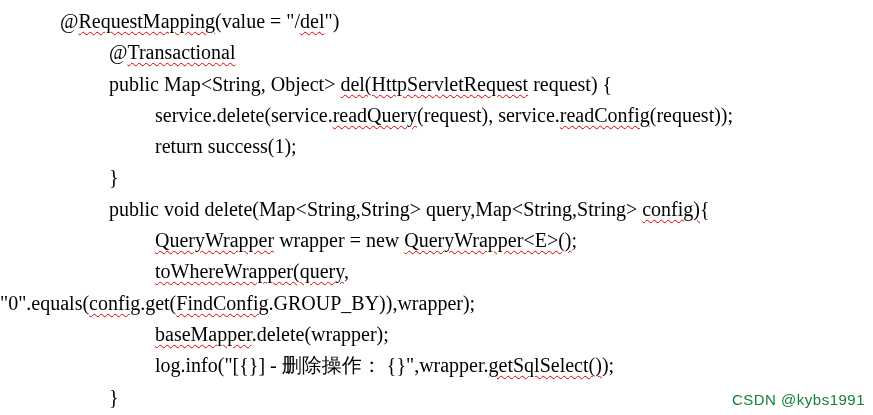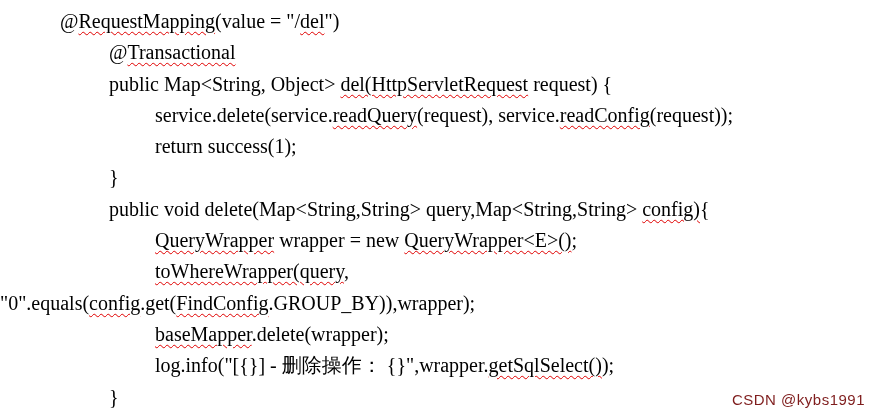--- a/index.html
+++ b/index.html
@@ -32,14 +32,14 @@
     font-family: "Liberation Sans", "DejaVu Sans", sans-serif;
     font-size: 15px;
     letter-spacing: 0.5px;
   }
 </style>
 </head>
 <body>
 
 <main class="page">
   <div class="code" id="code-block" style="color: rgb(0, 0, 0);"><div class="code-line" style="padding-left: 60px;"><span>@</span><span class="squiggle" style="text-decoration-color: rgb(224, 0, 0);">RequestMapping</span><span>(value = "/</span><span class="squiggle" style="text-decoration-color: rgb(224, 0, 0);">del</span><span>")</span></div><div class="code-line" style="padding-left: 109px;"><span>@</span><span class="squiggle" style="text-decoration-color: rgb(224, 0, 0);">Transactional</span></div><div class="code-line" style="padding-left: 109px;"><span>public Map&lt;String, Object&gt; </span><span class="squiggle" style="text-decoration-color: rgb(224, 0, 0);">del(HttpServletRequest</span><span> request) {</span></div><div class="code-line" style="padding-left: 155px;"><span>service.delete(service.</span><span class="squiggle" style="text-decoration-color: rgb(224, 0, 0);">readQuery</span><span>(request), service.</span><span class="squiggle" style="text-decoration-color: rgb(224, 0, 0);">readConfig</span><span>(request));</span></div><div class="code-line" style="padding-left: 155px;"><span>return success(1);</span></div><div class="code-line" style="padding-left: 109px;"><span>}</span></div><div class="code-line" style="padding-left: 109px;"><span>public void delete(Map&lt;String,String&gt; query,Map&lt;String,String&gt; </span><span class="squiggle" style="text-decoration-color: rgb(224, 0, 0);">config)</span><span>{</span></div><div class="code-line" style="padding-left: 155px;"><span class="squiggle" style="text-decoration-color: rgb(224, 0, 0);">QueryWrapper</span><span> wrapper = new </span><span class="squiggle" style="text-decoration-color: rgb(224, 0, 0);">QueryWrapper&lt;E&gt;()</span><span>;</span></div><div class="code-line" style="padding-left: 155px;"><span class="squiggle" style="text-decoration-color: rgb(224, 0, 0);">toWhereWrapper(query</span><span>,</span></div><div class="code-line" style="padding-left: 0px;"><span>"0".equals(</span><span class="squiggle" style="text-decoration-color: rgb(224, 0, 0);">config</span><span>.get(</span><span class="squiggle" style="text-decoration-color: rgb(224, 0, 0);">FindConfig</span><span>.GROUP_BY)),wrapper);</span></div><div class="code-line" style="padding-left: 155px;"><span class="squiggle" style="text-decoration-color: rgb(224, 0, 0);">baseMapper</span><span>.delete(wrapper);</span></div><div class="code-line" style="padding-left: 155px;"><span>log.info("[{}] - 删除操作： {}",wrapper.</span><span class="squiggle" style="text-decoration-color: rgb(224, 0, 0);">getSqlSelect()</span><span>);</span></div><div class="code-line" style="padding-left: 109px;"><span>}</span></div></div>
-  <div class="watermark" id="watermark" style="color: #7f1d1d;">CSDN @kybs1991</div>
+  <div class="watermark" id="watermark" style="color: #15803d;">CSDN @kybs1991</div>
 </main>
 
 </body></html>

